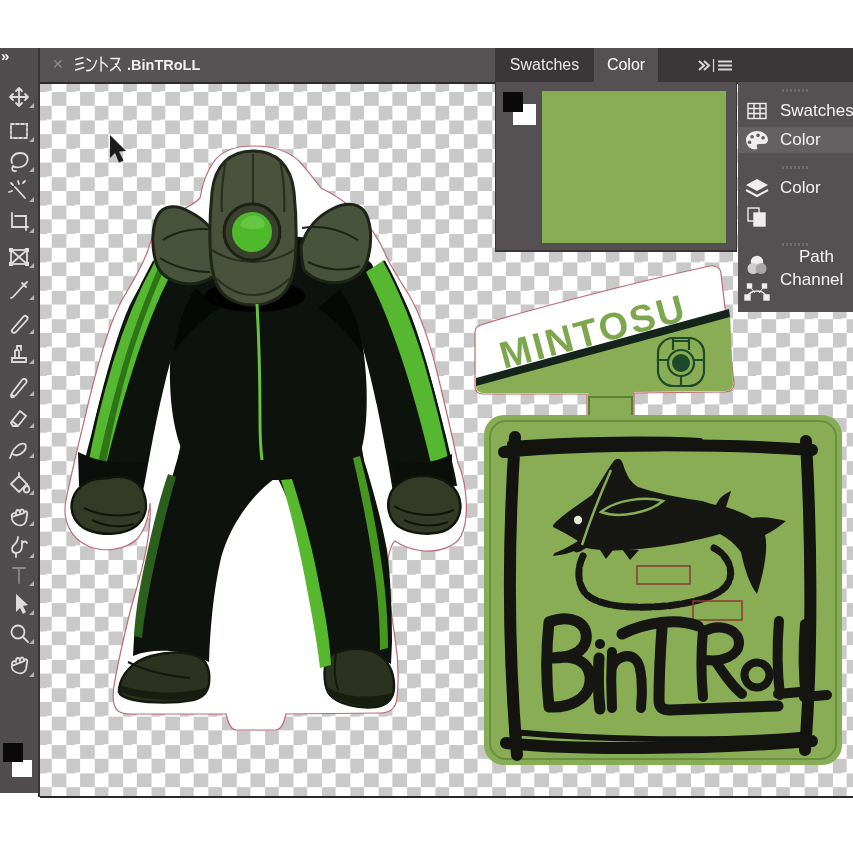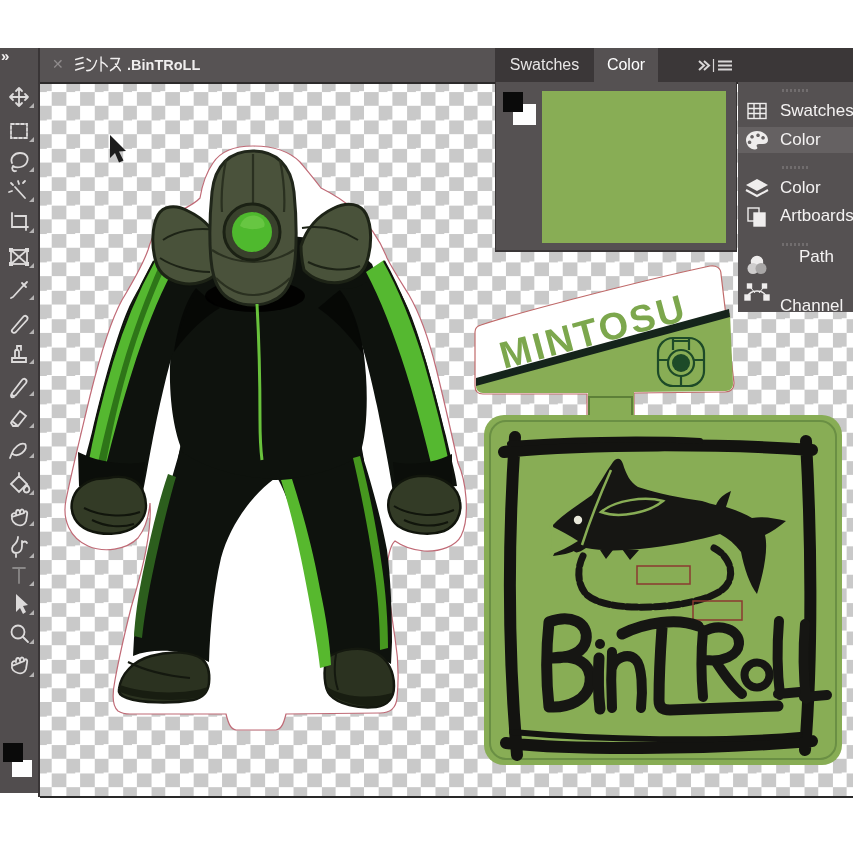--- a/index.html
+++ b/index.html
@@ -301,27 +301,24 @@
 
   <div class="abs drow" style="top:98px;">
       <span class="dlabel">Swatches</span>
     </div>
   <div class="abs drow dhl" style="top:127px;">
       <span class="dlabel">Color</span>
     </div>
   <div class="abs drow" style="top:175px;">
       <span class="dlabel">Color</span>
     </div>
-  <div class="abs drow" style="top:203px;">
-      <span class="dlabel">Artboards</span>
-    </div>
   <div class="abs drow" style="top:244px;margin-left:19px;">
       <span class="dlabel">Path</span>
     </div>
-  <div class="abs drow" style="top:293px;">
+  <div class="abs drow" style="top:267px;">
       <span class="dlabel">Channel</span>
     </div>
   <svg class="abs" width="115" height="230" style="left:738px;top:82px" viewBox="0 0 115 230">
     <g stroke="#efeded" stroke-width="1.4" fill="none">
       <g transform="translate(19,29)">
           <rect x="-9" y="-7.5" width="18" height="15"></rect>
           <path d="M-3,-7.5 L-3,7.5 M3,-7.5 L3,7.5 M-9,-2.5 L9,-2.5 M-9,2.5 L9,2.5"></path>
         </g>
       <g transform="translate(19,58)">
           <path fill="#efeded" stroke="none" d="M0,-9 C6,-9 11,-5 11,0 C11,2.5 9,4 6,4 L2,4 C0,4 -1,5.5 0,7 C1,8.5 0,9.5 -2,9.5 C-7,9.5 -11,5 -11,0 C-11,-5 -6,-9 0,-9 Z M-5,-5 a1.8,1.8 0 1,0 0.1,0 Z M1,-6.5 a1.8,1.8 0 1,0 0.1,0 Z M6,-4 a1.8,1.8 0 1,0 0.1,0 Z M-7.5,0.5 a1.8,1.8 0 1,0 0.1,0 Z" fill-rule="evenodd"></path>

